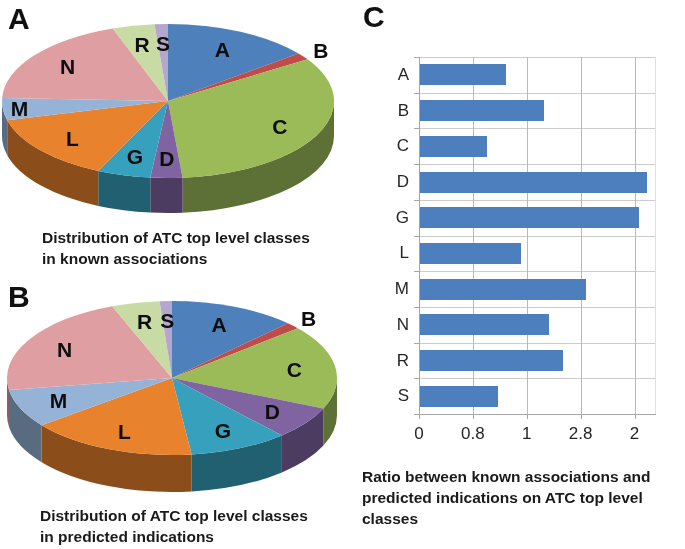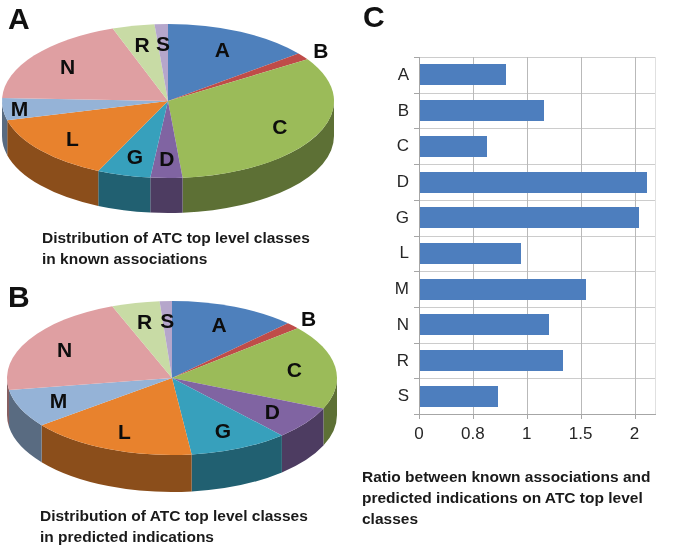--- a/index.html
+++ b/index.html
@@ -162,15 +162,15 @@
     <div class="cat-label" style="position: absolute; left: 369px; top: 171px;">D</div>
     <div class="cat-label" style="position: absolute; left: 369px; top: 206.7px;">G</div>
     <div class="cat-label" style="position: absolute; left: 369px; top: 242.3px;">L</div>
     <div class="cat-label" style="position: absolute; left: 369px; top: 278.1px;">M</div>
     <div class="cat-label" style="position: absolute; left: 369px; top: 313.8px;">N</div>
     <div class="cat-label" style="position: absolute; left: 369px; top: 349.5px;">R</div>
     <div class="cat-label" style="position: absolute; left: 369px; top: 385.2px;">S</div>
     <div class="xtick-label" style="position: absolute; left: 394px; top: 424px;">0</div>
     <div class="xtick-label" style="position: absolute; left: 447.9px; top: 424px;">0.8</div>
     <div class="xtick-label" style="position: absolute; left: 501.7px; top: 424px;">1</div>
-    <div class="xtick-label" style="position: absolute; left: 555.6px; top: 424px;">1.5</div>
+    <div class="xtick-label" style="position: absolute; left: 555.6px; top: 424px;">2.8</div>
     <div class="xtick-label" style="position: absolute; left: 609.5px; top: 424px;">2</div>
   </div>
 
 </body></html>

